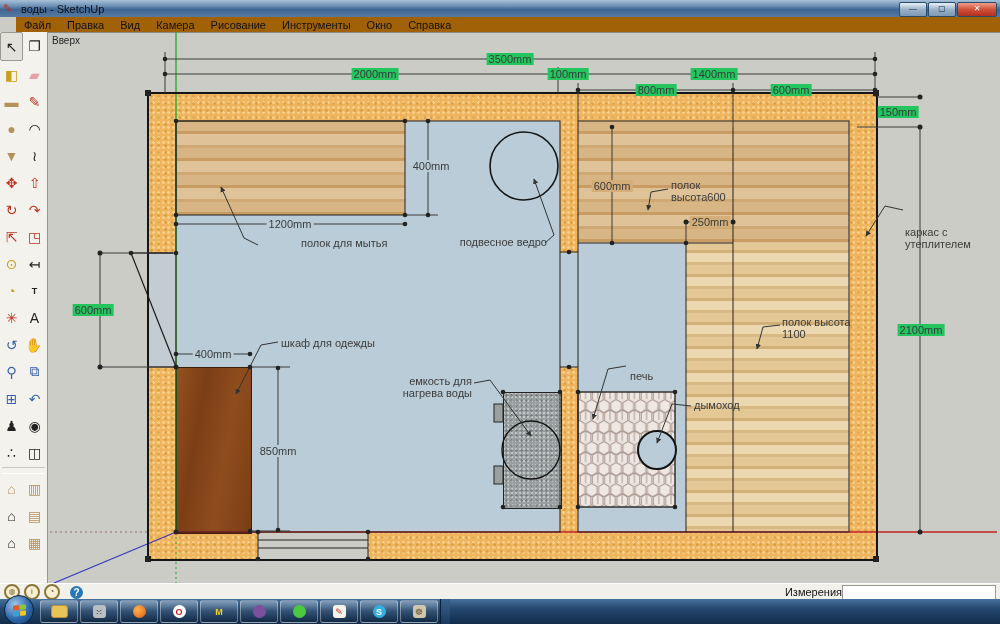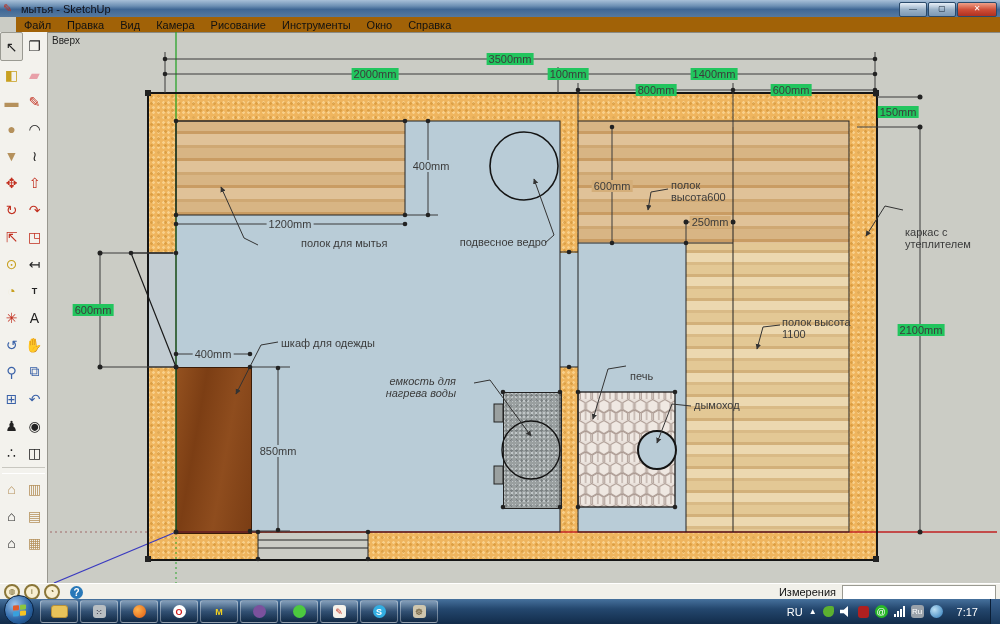--- a/index.html
+++ b/index.html
@@ -52,21 +52,21 @@
   .bg-gray{background:#22c55e}.bg-blue{background:#b9ccd7}.bg-wood{background:#d4ae79}
   .ann{position:absolute;font-size:11px;color:#3b3b3b;line-height:12px;}
   .r{text-align:right;}
   
   .statusbar{position:absolute;left:0;top:583px;width:1000px;height:16px;background:#f1f0ea;
     border-top:1px solid #fff;display:flex;align-items:center;font-size:11px;color:#111;}
   .scir{width:12px;height:12px;border:2px solid #8a7638;border-radius:50%;background:#f8efd2;
     margin-left:4px;font-size:8px;line-height:12px;text-align:center;color:#6a5a20;}
   .qmark{width:13px;height:13px;border-radius:50%;background:#2878b8;color:#fff;font-weight:bold;
     font-size:10px;line-height:13px;text-align:center;margin:0 5px 0 10px;}
-  .meas{margin-left:auto;padding-right:6px;}
+  .meas{margin-left:auto;padding-right:0;}
   .measbox{width:152px;height:13px;background:#fff;border:1px solid #9a9a92;margin-right:4px;}
   
   .taskbar{position:absolute;left:0;top:599px;width:1000px;height:25px;
     background:linear-gradient(180deg,#46719d 0%,#24476e 40%,#122c4a 100%);
     display:flex;align-items:center;}
   .orb{width:28px;height:28px;border-radius:50%;margin:-3px 6px 0 4px;
     background:radial-gradient(circle at 35% 30%,#9cc4ea,#2d67a8 55%,#123a66);
     border:1px solid #0a2240;display:flex;align-items:center;justify-content:center;}
   .flag{width:13px;height:11px;display:grid;grid-template-columns:6px 6px;grid-gap:1px;transform:skewY(-6deg);}
   .flag i{height:5px;border-radius:1px;}
@@ -81,21 +81,21 @@
   .clock{padding:0 8px;}
   .showdesk{width:9px;height:25px;border-left:1px solid #0a1e36;background:linear-gradient(180deg,#3a6290,#1a3a5e);}
 </style>
 </head>
 <body>
 
 <div id="app">
 
   <div class="titlebar">
     <span class="title-ico">✎</span>
-    <span>мытья - SketchUp</span>
+    <span>воды - SketchUp</span>
     <div class="winbtns">
       <div class="wb">—</div>
       <div class="wb">▢</div>
       <div class="wb close">✕</div>
     </div>
   </div>
 
   <div class="menubar">
     <span>Файл</span>
     <span>Правка</span>
@@ -296,21 +296,21 @@
   <div class="dim bg-blue" style="left:278px;top:451px;">850mm</div>
   <div class="dim bg-wood" style="left:612px;top:186px;">600mm</div>
   <div class="dim bg-wood" style="left:710px;top:222px;">250mm</div>
 
   <div class="ann" style="left:257px;top:237px;margin-left:44px;">полок для мытья</div>
   <div class="ann r" style="left:447px;top:236px;width:100px;">подвесное ведро</div>
   <div class="ann" style="left:671px;top:179px;width:72px;">полок высота600</div>
   <div class="ann" style="left:905px;top:201px;width:80px;margin-top:25px;">каркас с утеплителем</div>
   <div class="ann" style="left:782px;top:316px;width:86px;">полок высота 1100</div>
   <div class="ann" style="left:281px;top:337px;">шкаф для одежды</div>
-  <div class="ann r" style="left:368px;top:375px;width:88px;font-style:italic;">емкость для нагрева воды</div>
+  <div class="ann r" style="left:384px;top:375px;width:88px;">емкость для нагрева воды</div>
   <div class="ann" style="left:630px;top:370px;">печь</div>
   <div class="ann" style="left:694px;top:399px;">дымоход</div>
 
   <div class="statusbar">
     <div class="scir">◍</div>
     <div class="scir">i</div>
     <div class="scir">◔</div>
     <div class="qmark">?</div>
     <span class="meas">Измерения</span>
     <div class="measbox"></div>
@@ -348,33 +348,16 @@
     </div>
     <div class="tbtn">
       <span class="tico" style="background:#f5f2ea;color:#c03020;">✎</span>
     </div>
     <div class="tbtn">
       <span class="tico" style="background:#33aee2;border-radius:50%;font-weight:bold;">S</span>
     </div>
     <div class="tbtn">
       <span class="tico" style="background:#cfc6ae;color:#6a5a3a;">☸</span>
     </div>
-    <div class="tray">
-      <span>RU</span>
-      <span style="font-size:8px;">▲</span>
-      <span class="tico" style="background:#5cb030;border-radius:50% 20% 50% 50%;width:11px;height:11px;"></span>
-      <span class="tico" style="background:#fff;clip-path:polygon(0 35%,35% 35%,70% 5%,70% 95%,35% 65%,0 65%);width:12px;height:12px;"></span>
-      <span class="tico" style="background:#b02020;width:11px;height:12px;"></span>
-      <span class="tico" style="background:#28b828;border-radius:50%;color:#fff;">@</span>
-      <span class="bars">
-          <i style="height:3px;"></i>
-          <i style="height:6px;"></i>
-          <i style="height:8px;"></i>
-          <i style="height:11px;"></i>
-        </span>
-      <span class="tico" style="background:#9aa2aa;color:#fff;font-size:8px;">Ru</span>
-      <span class="tico" style="background:radial-gradient(circle at 35% 35%,#bce0f5,#2a78b8);border-radius:50%;"></span>
-      <span class="clock">7:17</span>
-    </div>
     <div class="showdesk"></div>
   </div>
 
 </div>
 
 </body></html>

